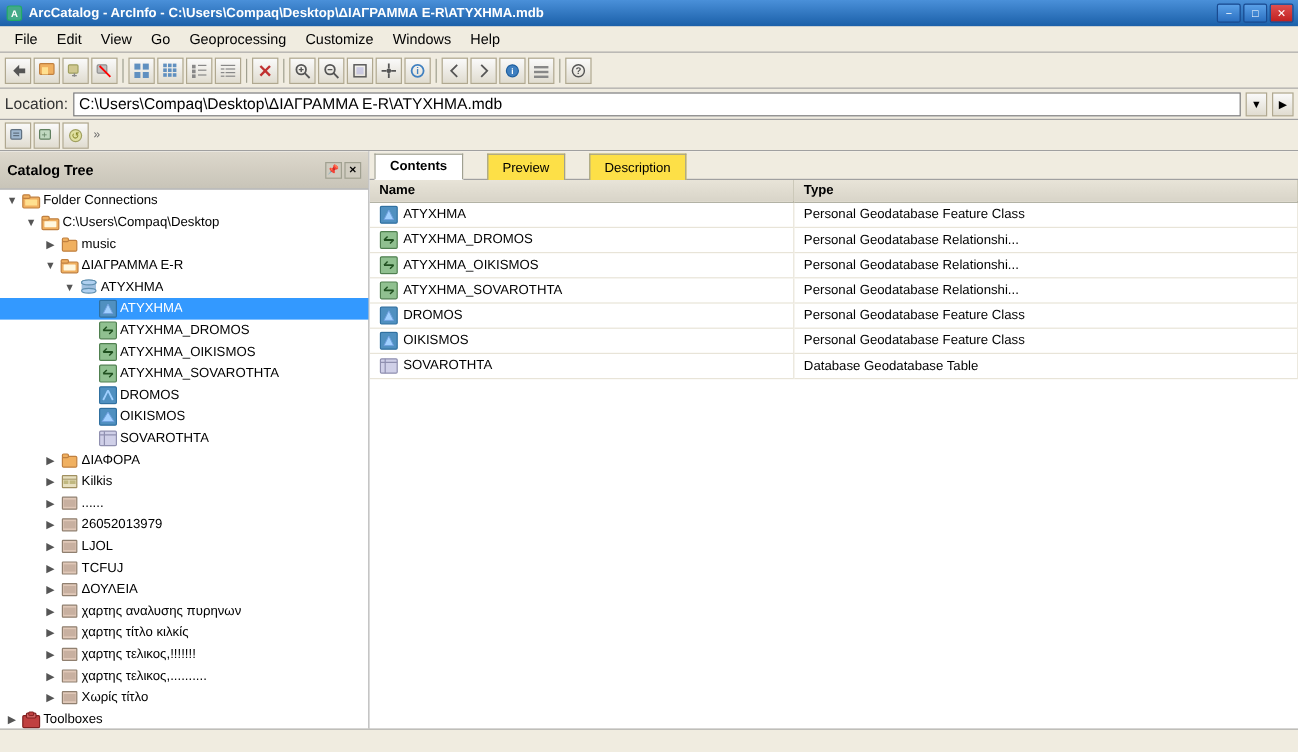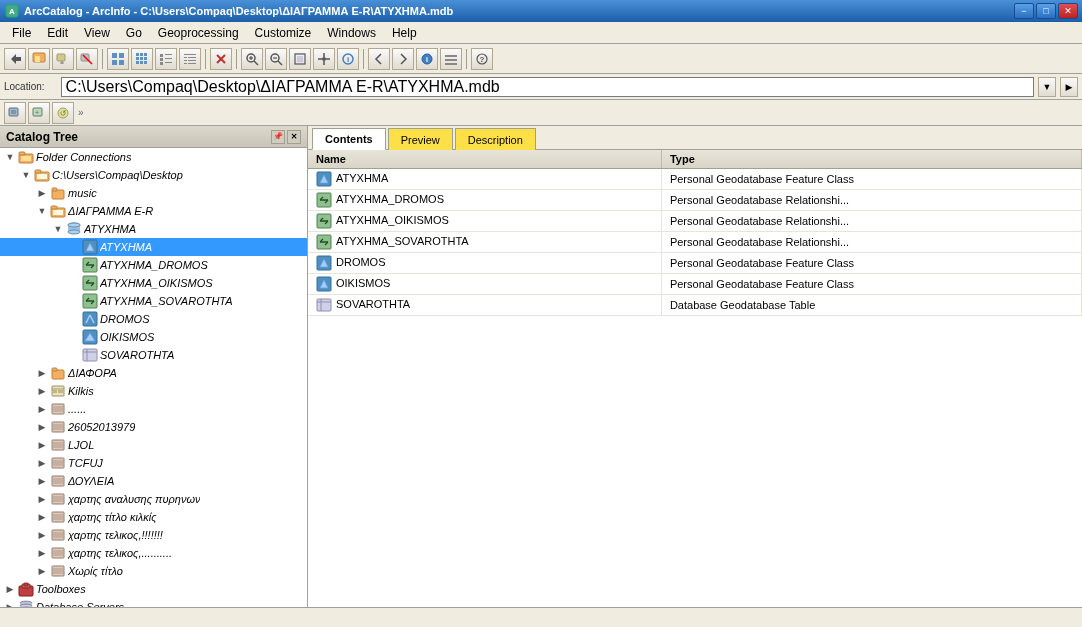--- a/index.html
+++ b/index.html
@@ -43,24 +43,24 @@
       border: 1px solid #b0a890; display: flex; align-items: center; justify-content: center;
       cursor: pointer; font-size: 10px; color: #333;
     }
     .tb-separator { width: 1px; height: 20px; background: #a0a090; margin: 0 2px; }
 
     
     .location-bar {
       background: #f0ece0; border-bottom: 1px solid #a0a0a0;
       height: 26px; display: flex; align-items: center; padding: 2px 4px; gap: 4px;
     }
-    .location-label { font-size: 10px; color: #333; white-space: nowrap; }
+    .location-label { font-size: 13px; color: #333; white-space: nowrap; }
     .location-input {
       flex: 1; height: 20px; border: 1px solid #7a7a7a; background: white;
-      font-size: 16px; padding: 0 4px; outline: none; margin-left: 12px;
+      font-size: 13px; padding: 0 4px; outline: none;
     }
     .location-btn {
       width: 18px; height: 20px; background: linear-gradient(to bottom, #fafafa, #e0dcd0);
       border: 1px solid #b0a890; cursor: pointer; display: flex; align-items: center; justify-content: center; font-size: 9px;
     }
 
     
     .catalog-toolbar {
       background: #f0ece0; border-bottom: 1px solid #a0a0a0;
       height: 26px; display: flex; align-items: center; padding: 2px 4px; gap: 2px;
@@ -79,21 +79,21 @@
       min-width: 308px;
       background: white;
       border-right: 1px solid #a0a0a0;
       display: flex;
       flex-direction: column;
       overflow: hidden;
     }
     .tree-header {
       background: linear-gradient(to bottom, #ddd8cc, #c8c4b8);
       border-bottom: 1px solid #a0a0a0;
-      height: 22px; display: flex; align-items: center; justify-content: space-between;
+      height: 32px; display: flex; align-items: center; justify-content: space-between;
       padding: 0 6px; font-weight: bold; font-size: 12px;
     }
     .tree-header-buttons { display: flex; gap: 2px; }
     .tree-header-btn {
       width: 14px; height: 14px; background: #d0ccc0; border: 1px solid #a0a090;
       display: flex; align-items: center; justify-content: center; font-size: 8px; cursor: pointer;
     }
     .tree-body {
       flex: 1;
       overflow-y: auto;
@@ -102,37 +102,37 @@
     }
     .tree-item {
       display: flex; align-items: center; height: 18px;
       padding-right: 4px; cursor: pointer; white-space: nowrap;
     }
     .tree-toggle {
       width: 16px; height: 16px; display: flex; align-items: center; justify-content: center;
       font-size: 9px; color: #555; flex-shrink: 0;
     }
     .tree-icon { width: 16px; height: 16px; display: flex; align-items: center; justify-content: center; flex-shrink: 0; margin-right: 2px; }
-    .tree-label { font-size: 11px; overflow: hidden; text-overflow: ellipsis; font-style: italic; }
+    .tree-label { font-size: 11px; overflow: hidden; text-overflow: ellipsis; }
     .indent-0 { padding-left: 2px; }
     .indent-1 { padding-left: 18px; }
     .indent-2 { padding-left: 34px; }
     .indent-3 { padding-left: 50px; }
     .indent-4 { padding-left: 66px; }
 
     
     .right-panel {
       flex: 1;
       display: flex;
       flex-direction: column;
       background: white;
     }
     .tab-bar {
       background: #f0ece0; border-bottom: 1px solid #a0a0a0;
-      height: 24px; display: flex; align-items: flex-end; padding: 0 4px;
+      height: 24px; display: flex; align-items: flex-end; padding: 0 4px; gap: 18px;
     }
     .tab {
       height: 22px; padding: 0 12px; background: #fde047;
       border: 1px solid #a0a090; border-bottom: none;
       display: flex; align-items: center; font-size: 11px; cursor: pointer;
       margin-right: 2px; position: relative; bottom: -1px;
     }
     .tab.active { background: white; border-bottom: 1px solid white; font-weight: bold; }
 
     

